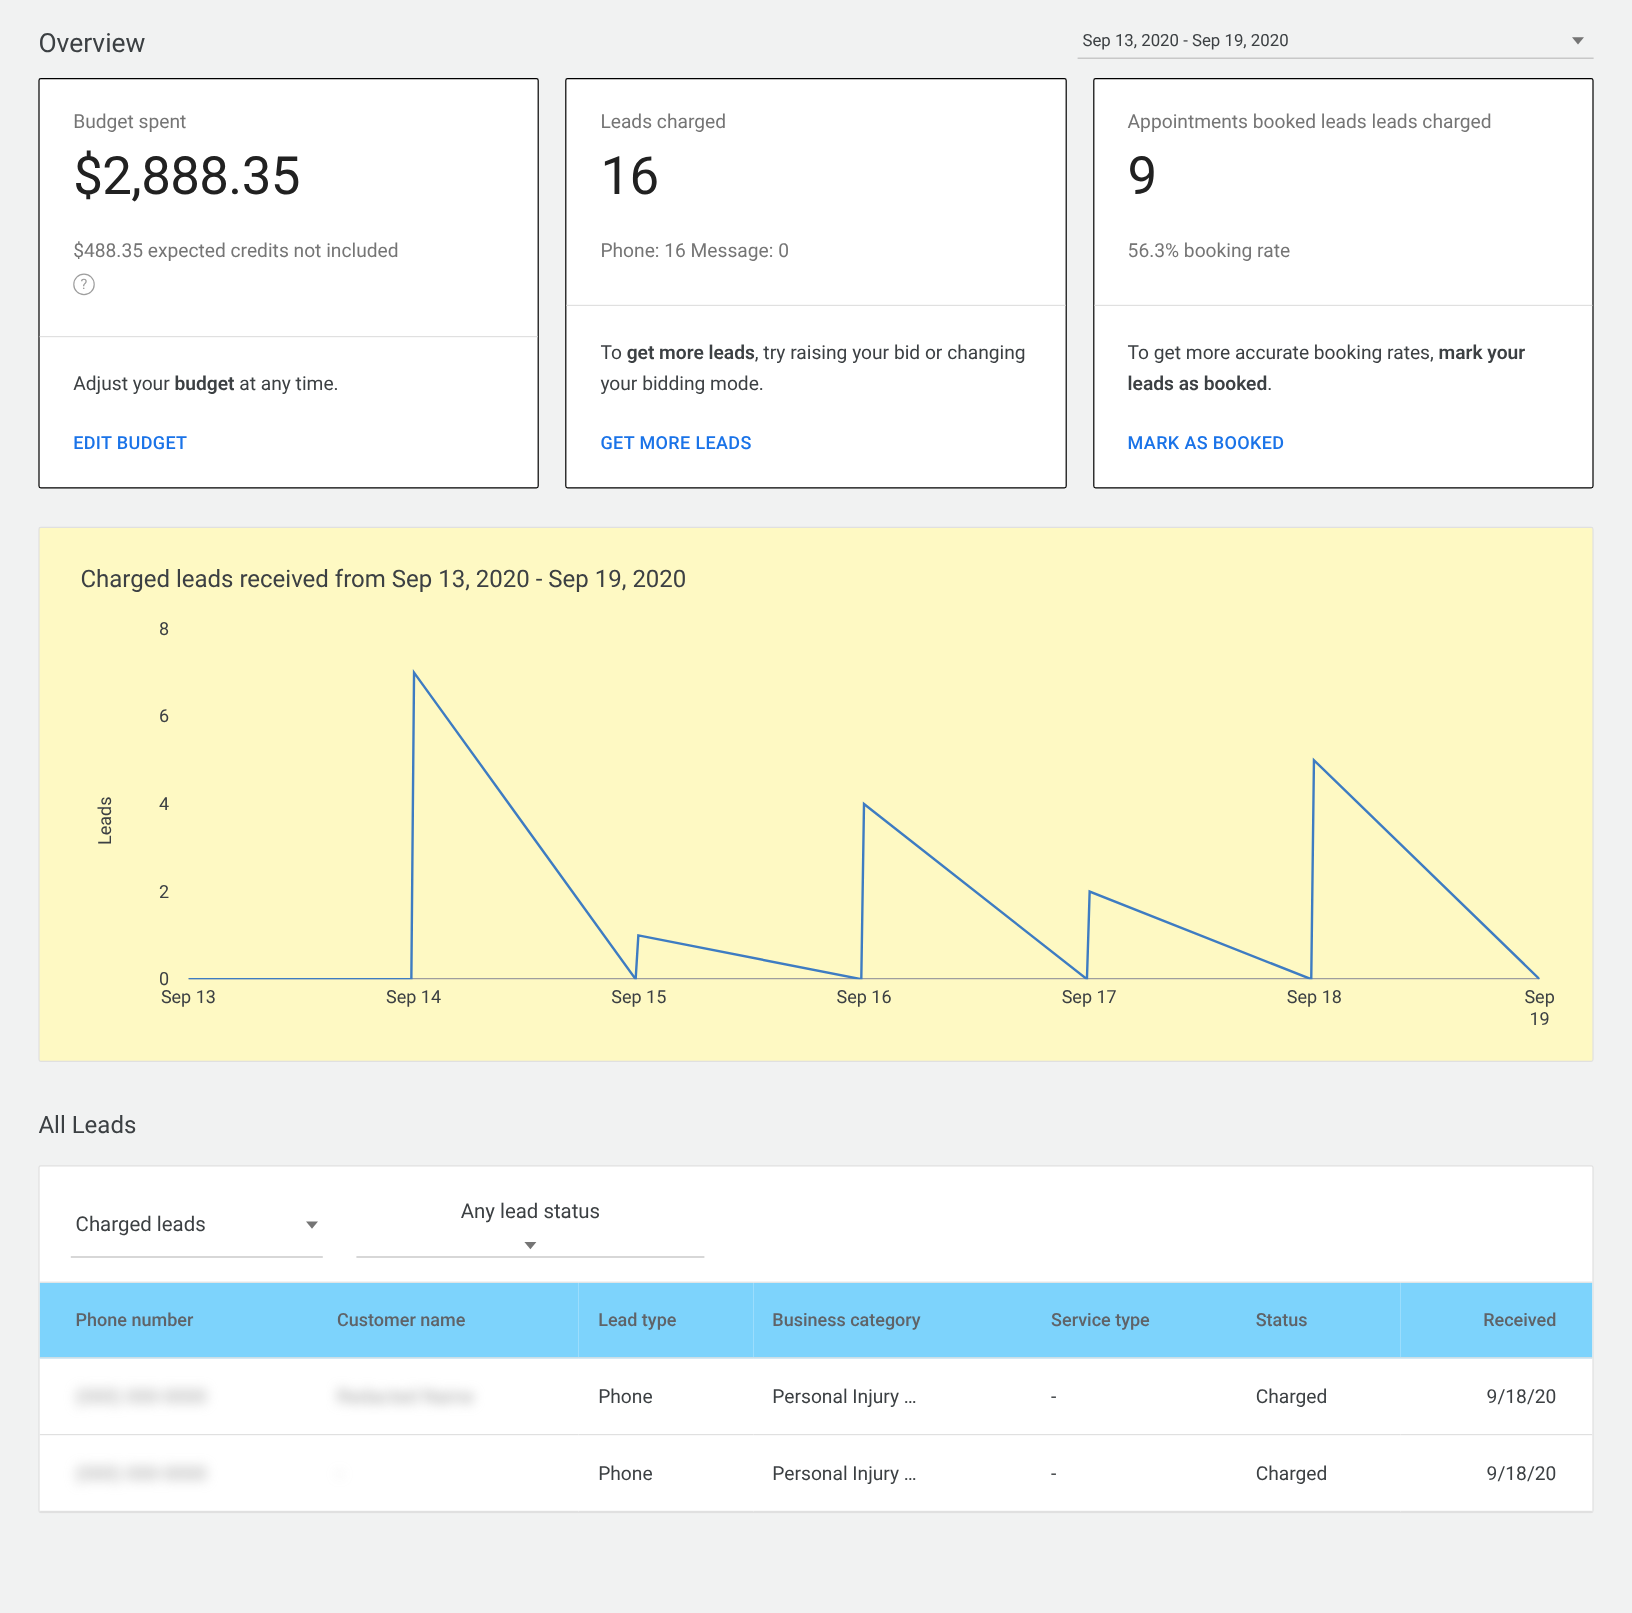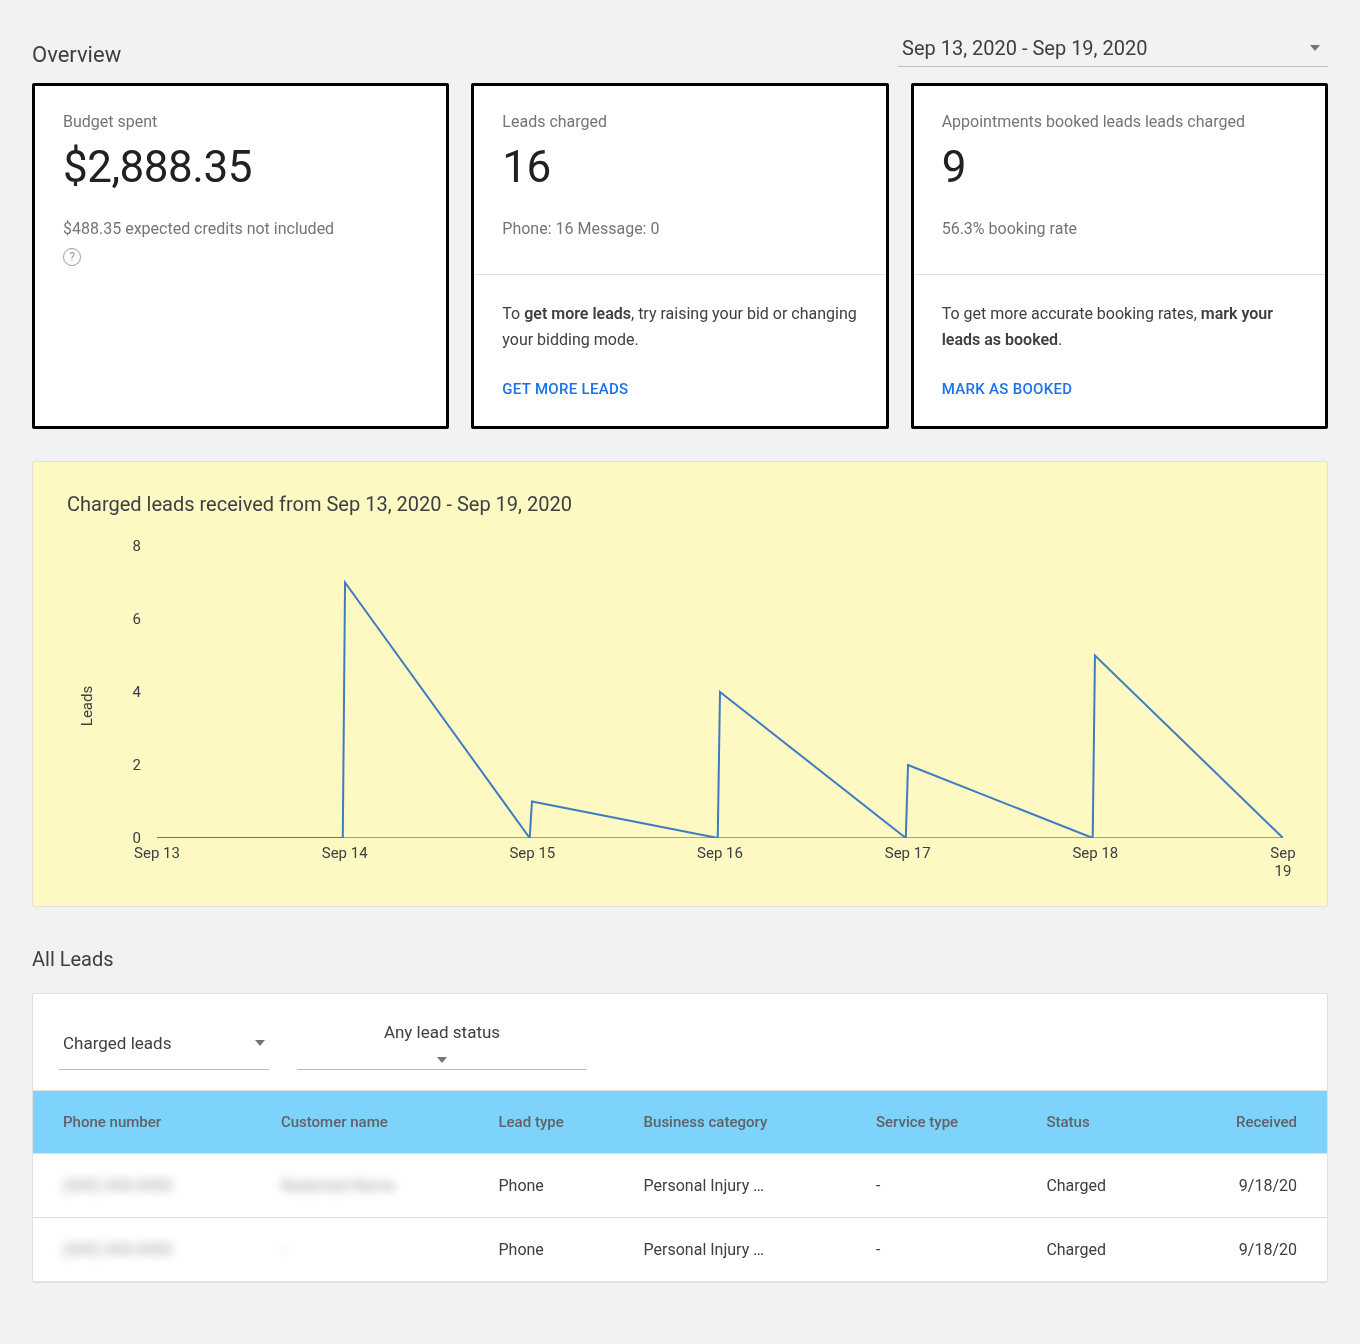--- a/index.html
+++ b/index.html
@@ -4,31 +4,31 @@
 <style>
   * { box-sizing: border-box; margin: 0; padding: 0; }
   body {
     font-family: Roboto, "Helvetica Neue", Arial, sans-serif;
     background: #f1f2f2;
     color: #212121;
     font-size: 14px;
     padding: 20px 32px 0 32px;
     width: 1360px;
   }
-  .top-row { display:flex; justify-content:space-between; align-items:flex-end; margin-bottom:16px; margin-top:10px;}
+  .top-row { display:flex; justify-content:space-between; align-items:flex-end; margin-bottom:16px; }
   .page-title { font-size:22px; color:#3c4043; font-weight:400;}
   .date-range {
     display:flex; align-items:center; justify-content:space-between;
     width:430px; border-bottom:1px solid #bdbdbd; padding:6px 8px 6px 4px;
-    cursor:pointer; color:#3c4043; font-size:20px;
+    cursor:pointer; color:#3c4043; font-size:14px;
   }
   .date-range .tri { color:#5f6368; }
   .cards { display:flex; gap:22px; margin-bottom:32px;}
   .card {
-    background:#fff; border:3px solid #000000; border-radius:2px;
+    background:#fff; border:1px solid #000000; border-radius:2px;
     flex:1; display:flex; flex-direction:column;
   }
   .card-inner { padding:26px 28px 32px 28px; flex:1;}
   .card-label { color:#757575; font-size:16px; margin-bottom:10px;}
   .card-value { font-size:44px; font-weight:400; color:#212121; letter-spacing:-0.5px; margin-bottom:22px;}
   .card-note { color:#757575; font-size:16px; line-height:1.7;}
   .help-icon {
     display:inline-flex; align-items:center; justify-content:center;
     width:18px; height:18px; border:1.5px solid #9e9e9e; border-radius:50%;
     color:#9e9e9e; font-size:12px; margin-top:6px;
@@ -77,20 +77,26 @@
 </div>
 
 <div class="cards">
 
   <div class="card">
     <div class="card-inner">
       <div class="card-label">Budget spent</div>
       <div class="card-value">$2,888.35</div>
       <div class="card-note">$488.35 expected credits not included</div>
       <div class="help-icon">?</div>
+    </div>
+    <div class="card-footer">
+      <div class="card-footer-text">
+        <span>Adjust your </span><b>budget</b><span> at any time.</span>
+      </div>
+      <div class="card-action">EDIT BUDGET</div>
     </div>
   </div>
 
   <div class="card">
     <div class="card-inner">
       <div class="card-label">Leads charged</div>
       <div class="card-value">16</div>
       <div class="card-note">Phone: 16 Message: 0</div>
     </div>
     <div class="card-footer">

